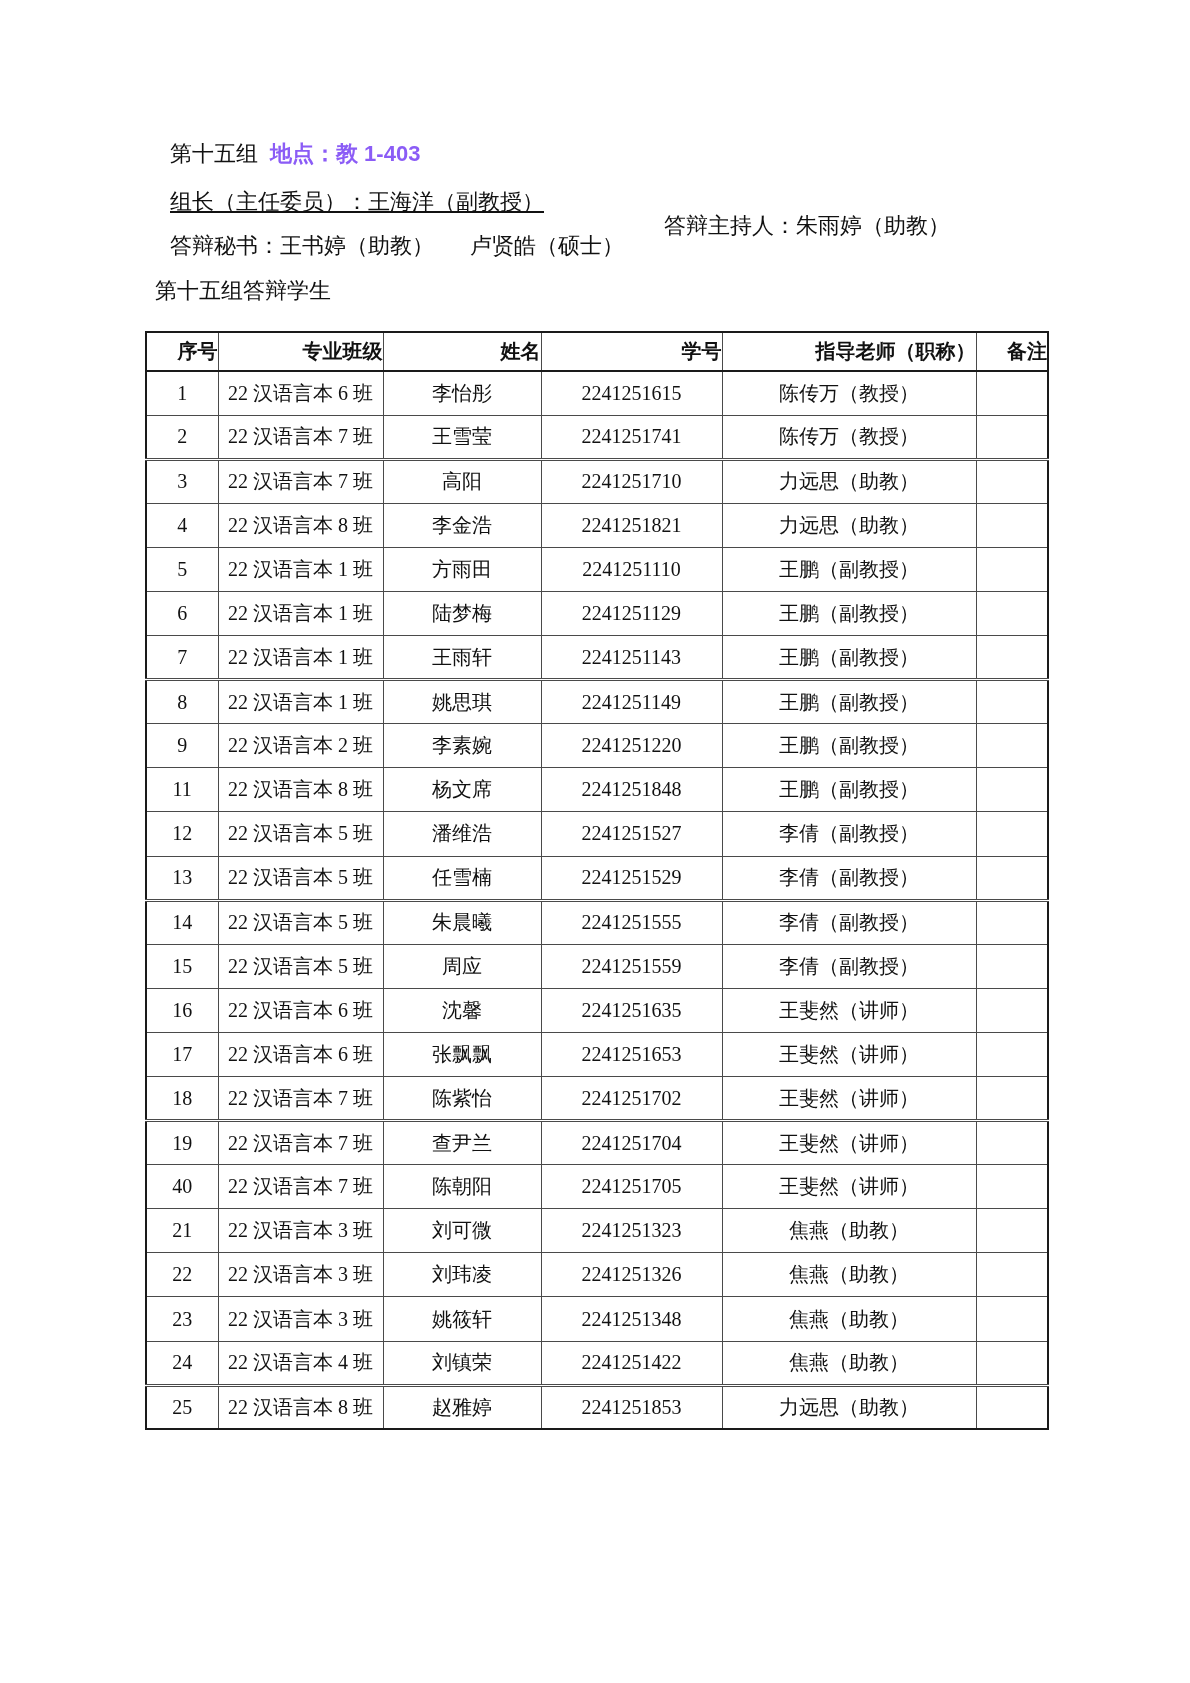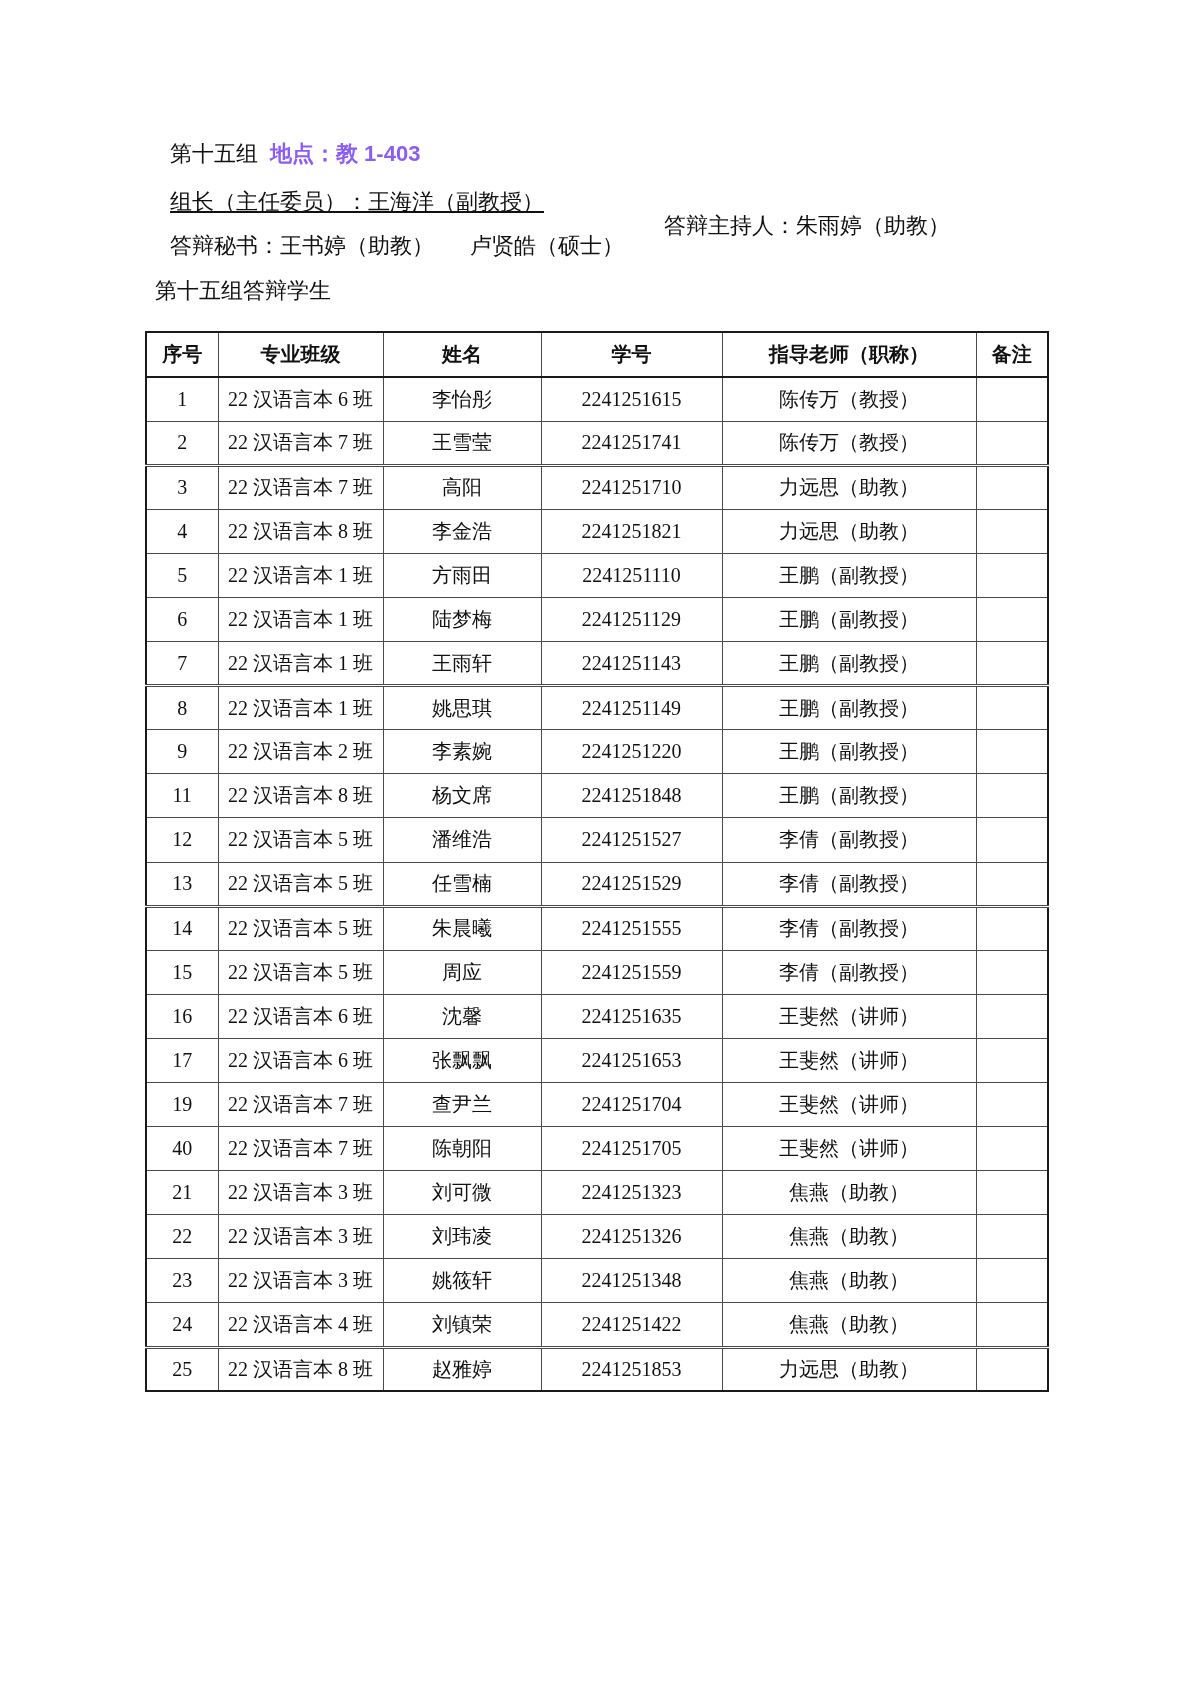--- a/index.html
+++ b/index.html
@@ -42,22 +42,23 @@
     border: 1px solid #4a4a4a;
     text-align: center;
     vertical-align: middle;
     font-size: 20px;
     overflow: hidden;
     white-space: nowrap;
   }
   table.defense thead th {
     font-family: Liberation Sans, sans-serif;
     font-weight: bold;
-    height: 45px;
+    height: 39px;
     border-bottom: 2px solid #1a1a1a;
+    text-align: right;
   }
   table.defense tbody td { height: 44.1px; font-family: "Liberation Serif", "DejaVu Serif", serif; }
   table.defense tbody tr.page-break td { border-bottom: 3px double #4a4a4a; }
 </style>
 </head>
 <body>
 
 <div class="page">
 
   <div class="line l1">
@@ -214,20 +215,28 @@
       <td></td>
     </tr>
         <tr>
       <td>17</td>
       <td>22 汉语言本 6 班</td>
       <td>张飘飘</td>
       <td>2241251653</td>
       <td>王斐然（讲师）</td>
       <td></td>
     </tr>
+        <tr class="page-break">
+      <td>18</td>
+      <td>22 汉语言本 7 班</td>
+      <td>陈紫怡</td>
+      <td>2241251702</td>
+      <td>王斐然（讲师）</td>
+      <td></td>
+    </tr>
         <tr>
       <td>19</td>
       <td>22 汉语言本 7 班</td>
       <td>查尹兰</td>
       <td>2241251704</td>
       <td>王斐然（讲师）</td>
       <td></td>
     </tr>
         <tr>
       <td>40</td>

